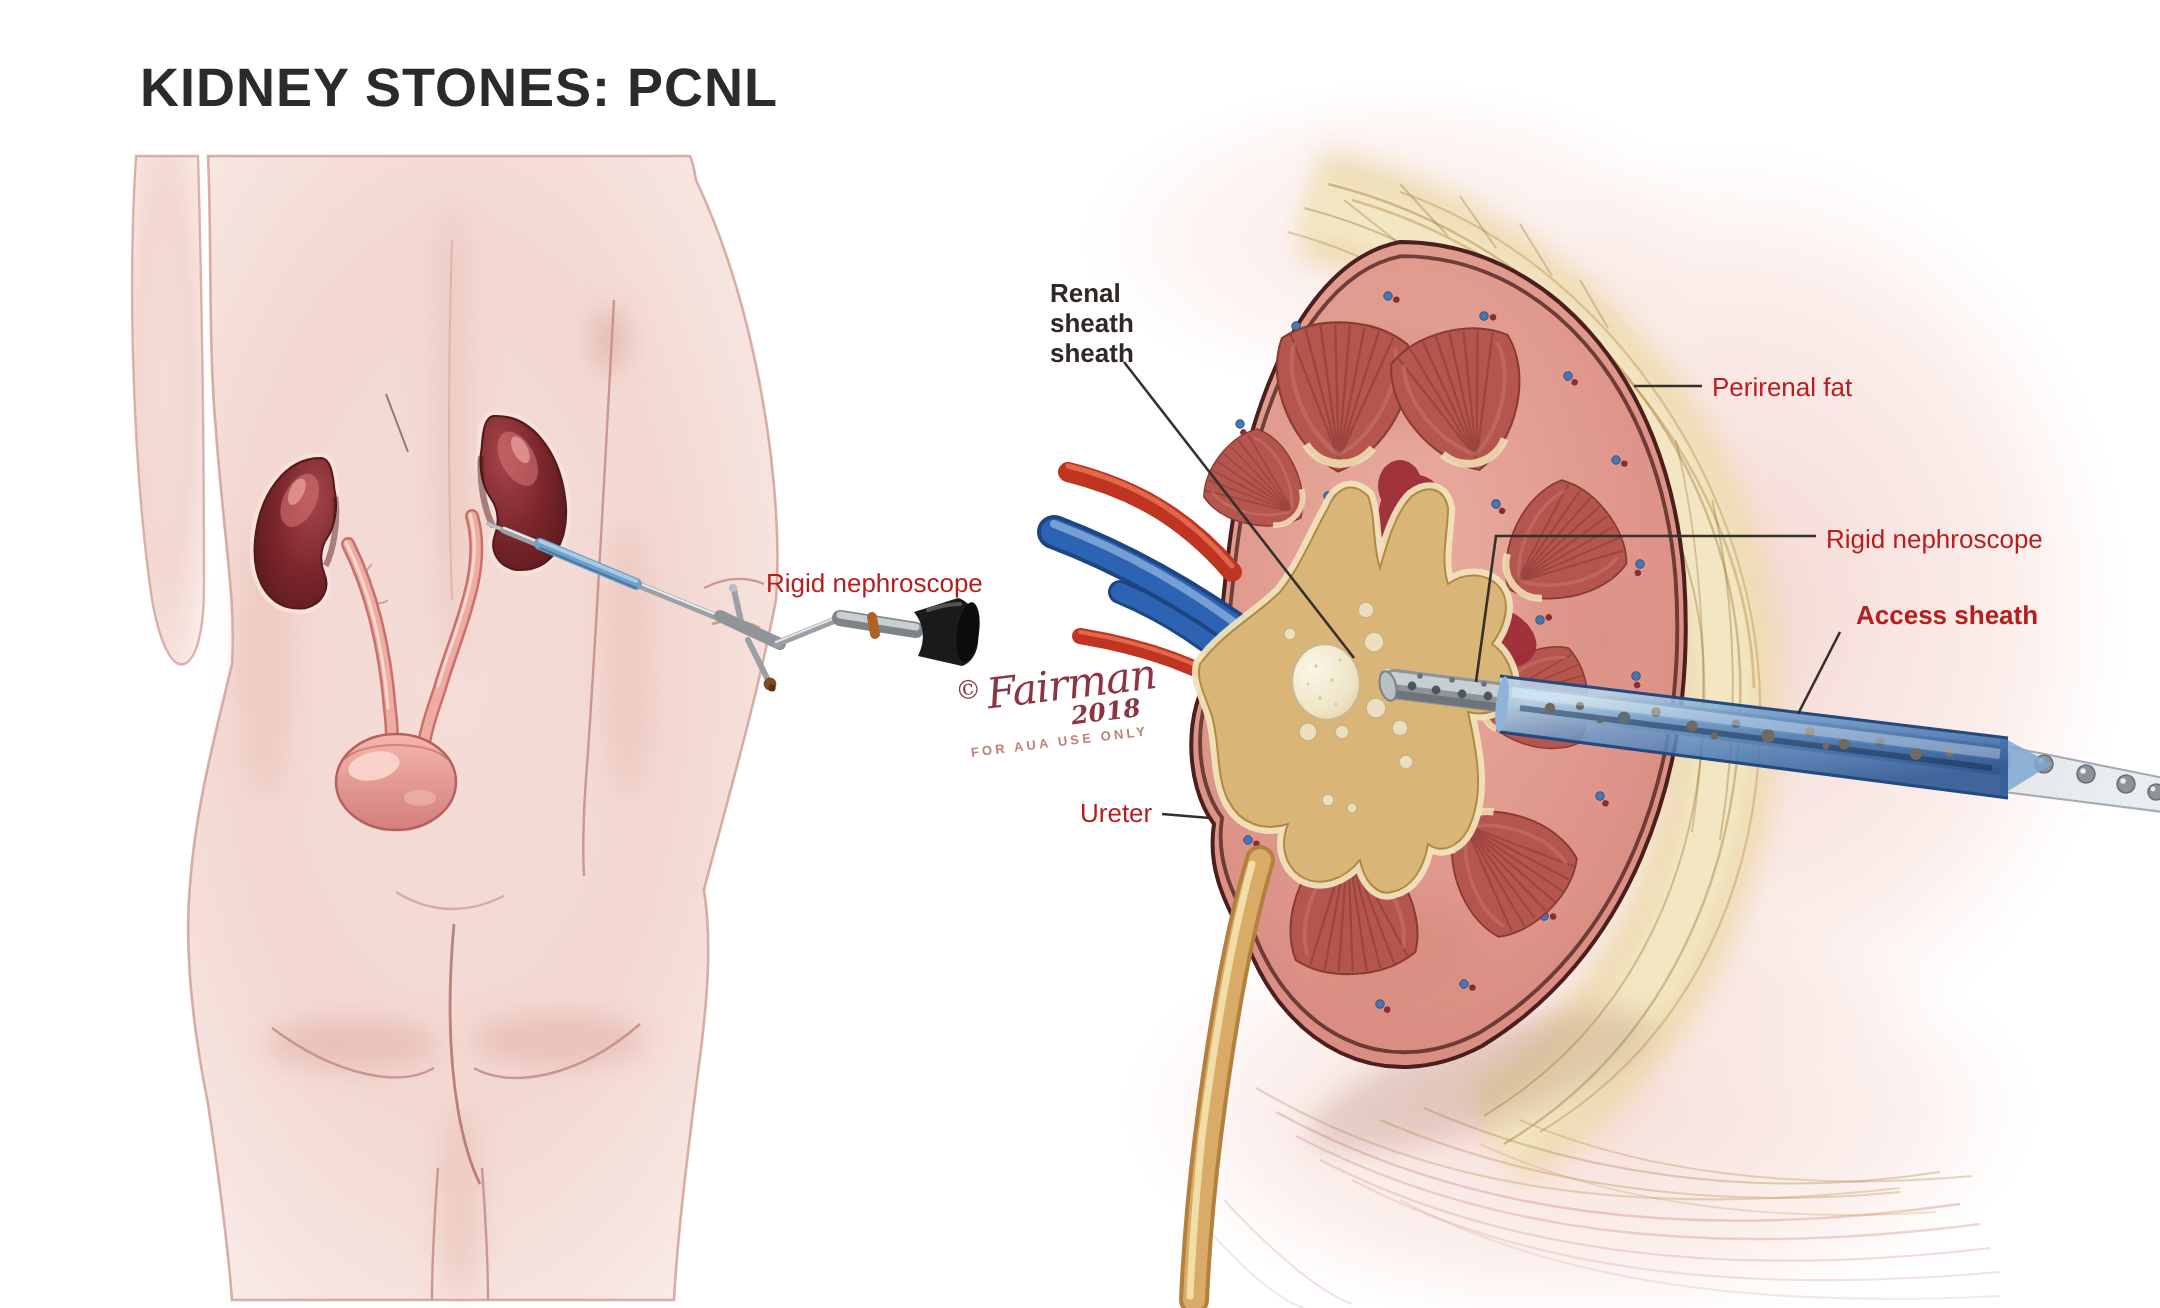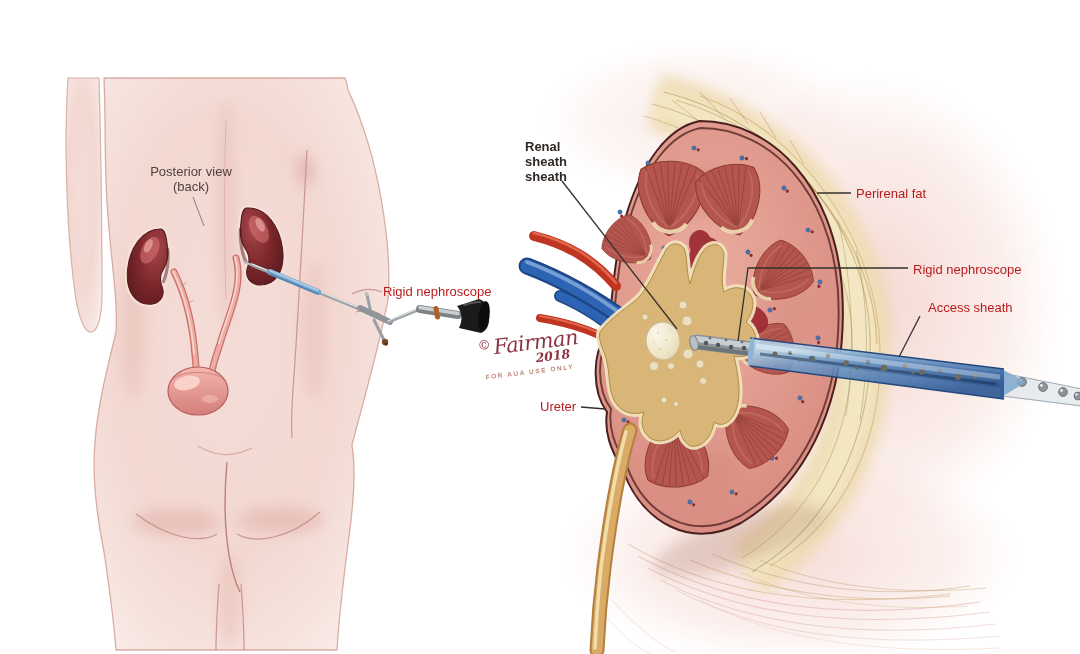--- a/index.html
+++ b/index.html
@@ -387,39 +387,36 @@
   <g stroke="#35302c" stroke-width="1.3" fill="none">
     <path d="M562,181 L677,329"></path>
     <path d="M817,193 L851,193"></path>
     <path d="M908,268 L748,268 L738,341"></path>
     <path d="M920,316 L899,357"></path>
     <path d="M581,407 L605,409"></path>
   </g>
 </g>
 </svg>
 
-
-<div class="lbl center" style="left:131px;top:164px;width:120px;color:#4f413c;">
-  <div>Posterior view</div>
-  <div>(back)</div>
-</div>
+<div class="title">KIDNEY STONES: PCNL</div>
+
 
 <div class="lbl" style="left:383px;top:284px;">Rigid nephroscope</div>
 
 <div class="lbl bold" style="left:525px;top:139px;line-height:15px;">
   <div>Renal</div>
   <div>sheath</div>
   <div>sheath</div>
 </div>
 
 <div class="lbl" style="left:856px;top:186px;">Perirenal fat</div>
 
 <div class="lbl" style="left:913px;top:262px;">Rigid nephroscope</div>
 
-<div class="lbl" style="left:928px;top:300px;">Access sheath</div>
+<div class="lbl" style="left:928px;top:300px;font-weight:bold;">Access sheath</div>
 
 <div class="lbl" style="left:540px;top:399px;text-align:right;">Ureter</div>
 
 <div class="signature">
   <div class="sig-row">
     <span class="sig-c">©</span><span>Fairman</span>
   </div>
   <div class="sig-year">2018</div>
   <div class="sig-usage">FOR AUA USE ONLY</div>
 </div>

